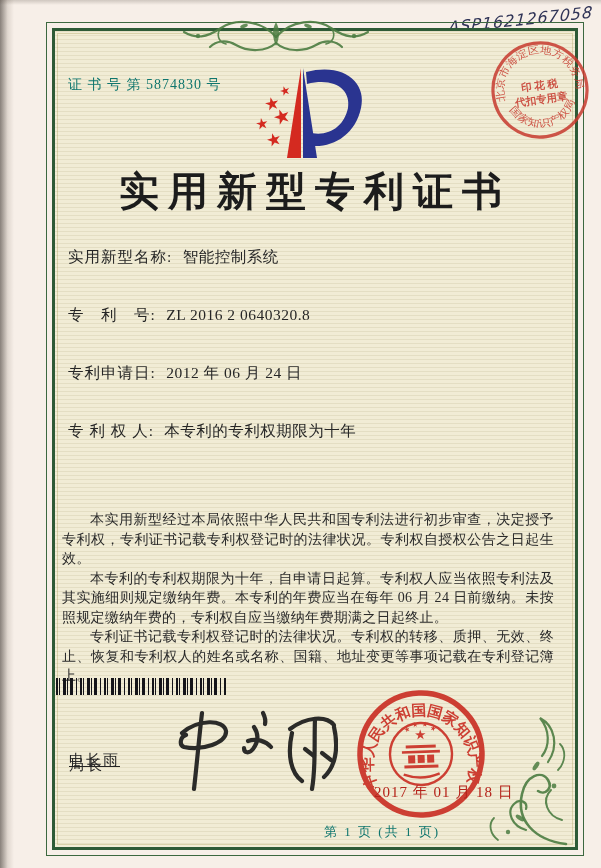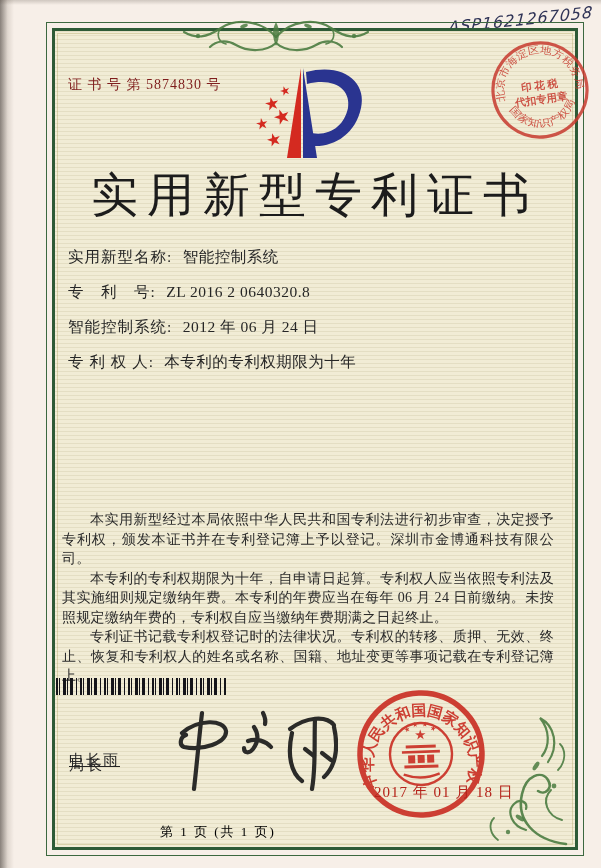--- a/index.html
+++ b/index.html
@@ -25,30 +25,30 @@
     border:3.5px solid #2d5a36;
     background:
       repeating-linear-gradient(180deg, rgba(158,148,102,.16) 0 1px, rgba(0,0,0,0) 1px 4px),
       #f1ecd5; }
   .frame::before { content:""; position:absolute; inset:-9px;
     border:1.5px solid #3c683f; pointer-events:none; }
   .frame::after { content:""; position:absolute; inset:2px;
     border:1px solid rgba(170,160,90,.35); pointer-events:none; }
 
   .cert-no { position:absolute; left:68px; top:76px; font-size:14px;
-    color:#7f1d1d; letter-spacing:1px; }
+    color:#0f766e; letter-spacing:1px; }
 
   .logo { position:absolute; left:240px; top:60px; }
 
   .title { position:absolute; left:52px; top:164px; width:526px;
-    text-align:center; font-size:47px; font-weight:normal; color:#1c1c1c;
+    text-align:center; font-size:40px; font-weight:bold; color:#1c1c1c;
     letter-spacing:9px; }
 
   .fields { position:absolute; left:68px; top:247px; width:470px; }
-  .field-row { height:19px; margin-bottom:16px; font-size:15.5px;
+  .field-row { height:19px; margin-bottom:39px; font-size:15.5px;
     color:#262626; letter-spacing:.5px; white-space:nowrap; }
   .field-label { letter-spacing:1px; }
   .field-value { margin-left:6px; }
 
   .paras { position:absolute; left:62px; top:510px; width:492px;
     font-size:14px; line-height:19.5px; color:#2a2a2a;
     text-align:justify; letter-spacing:.3px; }
   .paras p { text-indent:28px; }
 
   .barcode { position:absolute; left:56px; top:678px; width:170px; height:17px;
@@ -63,21 +63,21 @@
   .sig-title { position:absolute; left:69px; top:756px; font-size:15px;
     color:#242424; letter-spacing:3px; font-family:"Liberation Sans","DejaVu Sans",sans-serif; }
   .sig-name  { position:absolute; left:69px; top:751px; font-size:15px;
     color:#242424; letter-spacing:2px; font-family:"Liberation Sans","DejaVu Sans",sans-serif;text-decoration:underline; }
   .signature-svg { position:absolute; left:168px; top:703px; }
 
   .seal-date { position:absolute; left:374px; top:783px; width:140px;
     font-size:15px; color:#b5231a; letter-spacing:1px; white-space:nowrap; }
 
   .page-footer { position:absolute; left:160px; top:823px; width:280px;
-    text-align:left; font-size:13px; color:#000000; letter-spacing:2px; }
+    text-align:right; font-size:13px; color:#0f766e; letter-spacing:2px; }
 
   .tax-stamp { position:absolute; left:487px; top:37px; transform:rotate(-8deg); }
   .office-seal { position:absolute; left:351px; top:684px; transform:rotate(-2deg); }
 
   .ornament-top { position:absolute; left:176px; top:14px; }
   .ornament-corner { position:absolute; left:462px; top:698px; }
 
   svg text { font-family:"Liberation Serif","DejaVu Serif",serif; }
 </style>
 </head>
@@ -132,31 +132,31 @@
   <div class="fields">
     <div class="field-row">
       <span class="field-label">实用新型名称:</span>
       <span class="field-value">智能控制系统</span>
     </div>
     <div class="field-row">
       <span class="field-label">专　利　号:</span>
       <span class="field-value">ZL 2016 2 0640320.8</span>
     </div>
     <div class="field-row">
-      <span class="field-label">智能控制系统:</span>
+      <span class="field-label">专利申请日:</span>
       <span class="field-value">2012 年 06 月 24 日</span>
     </div>
     <div class="field-row">
       <span class="field-label">专 利 权 人:</span>
       <span class="field-value">本专利的专利权期限为十年</span>
     </div>
   </div>
 
   <div class="paras">
-    <p>本实用新型经过本局依照中华人民共和国专利法进行初步审查，决定授予专利权，颁发本证书并在专利登记簿上予以登记。深圳市金博通科技有限公司。</p>
+    <p>本实用新型经过本局依照中华人民共和国专利法进行初步审查，决定授予专利权，专利证书记载专利权登记时的法律状况。专利权自授权公告之日起生效。</p>
     <p>本专利的专利权期限为十年，自申请日起算。专利权人应当依照专利法及其实施细则规定缴纳年费。本专利的年费应当在每年 06 月 24 日前缴纳。未按照规定缴纳年费的，专利权自应当缴纳年费期满之日起终止。</p>
     <p>专利证书记载专利权登记时的法律状况。专利权的转移、质押、无效、终止、恢复和专利权人的姓名或名称、国籍、地址变更等事项记载在专利登记簿上。</p>
   </div>
 
   <div class="barcode"></div>
 
   <div class="sig-title">局长</div>
   <div class="sig-name">申长雨</div>
 
   <svg class="signature-svg" width="170" height="92" viewBox="0 0 170 92">

